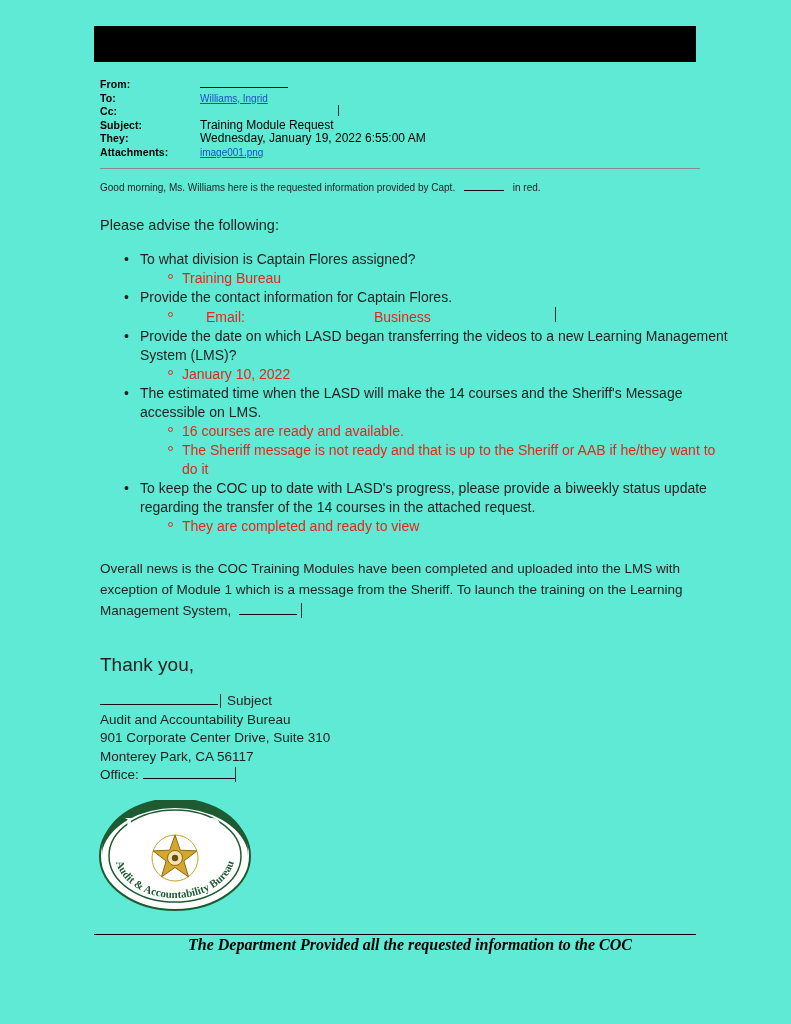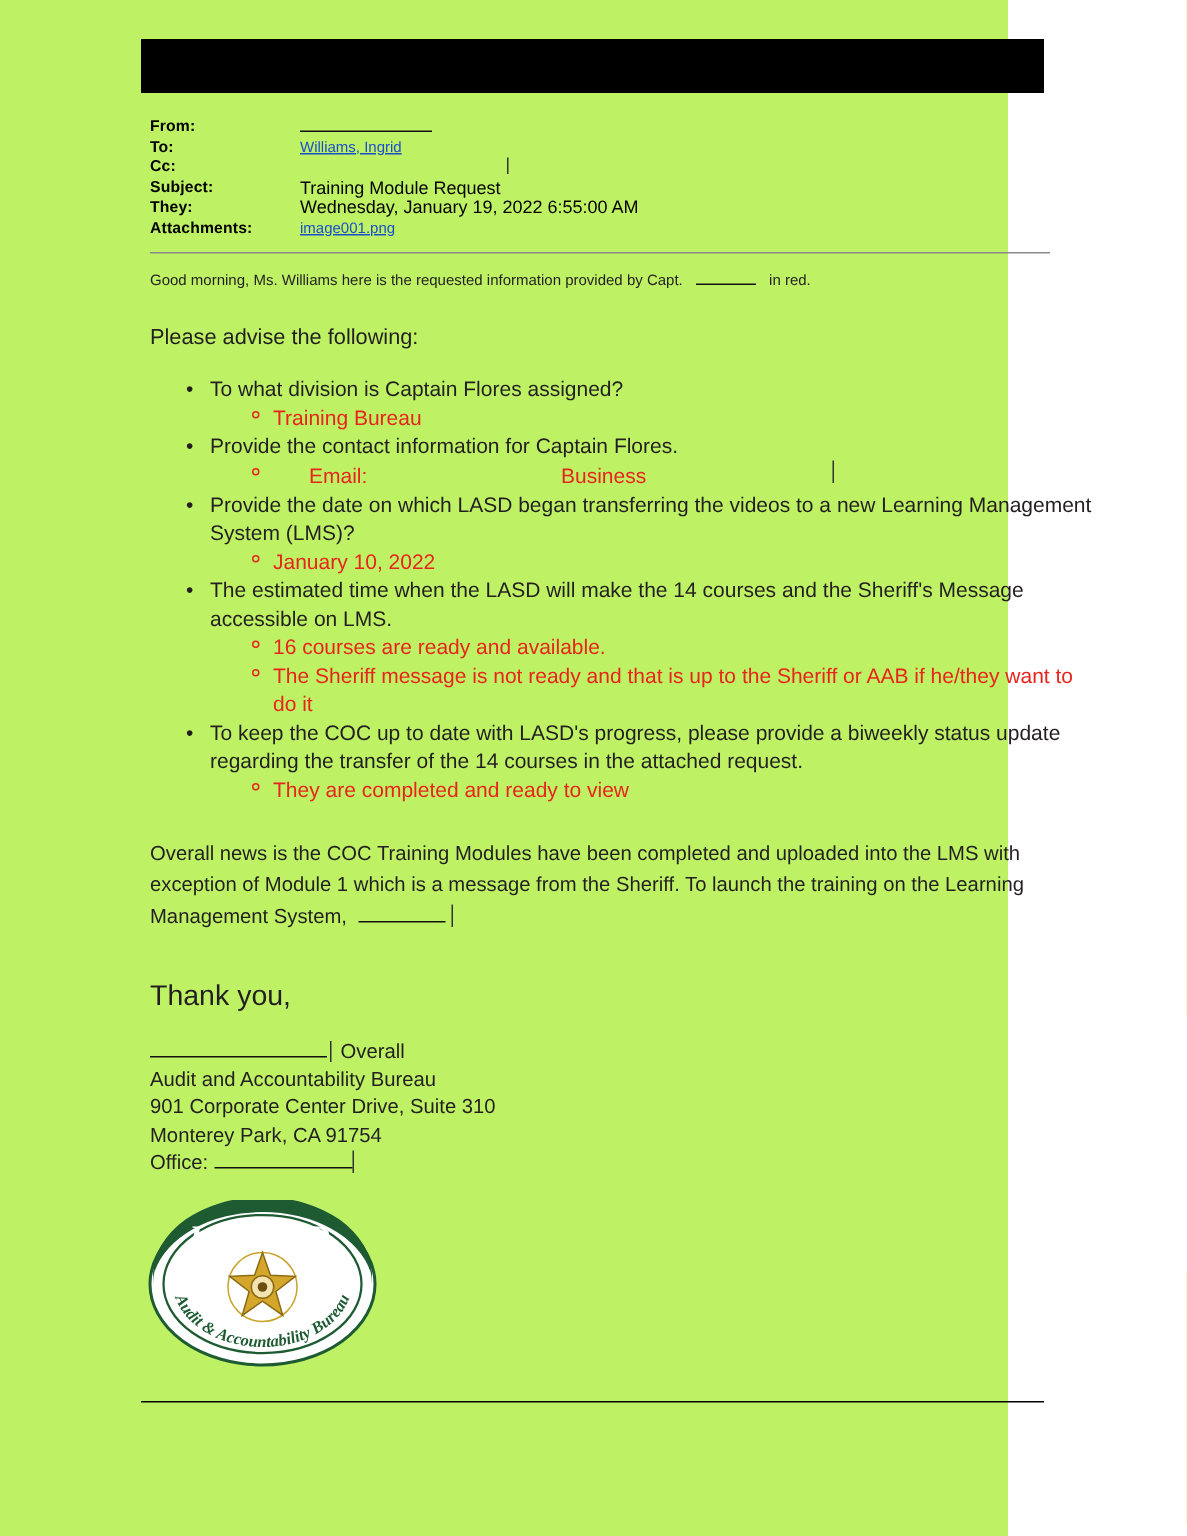--- a/index.html
+++ b/index.html
@@ -11,23 +11,23 @@
     width: 791px;
     height: 1024px;
     position: relative;
     font-family: "Liberation Sans", sans-serif;
     color: #000000;
     overflow: hidden;
   }
   .page {
     position: absolute;
     left: 0; top: 0;
-    width: 672px;
+    width: 791px;
     height: 1024px;
-    background: #bef264;
+    background: #5eead4;
   }
 
   
   .top-bar {
     position: absolute;
     left: 94px;
     top: 26px;
     width: 602px;
     height: 36px;
     background: #000000;
@@ -202,21 +202,20 @@
     vertical-align: -3px;
   }
 
   
   .seal {
     position: absolute;
     left: 98px;
     top: 800px;
     width: 154px;
     height: 112px;
-    font-style: italic;
   }
 
   
   .footer-rule {
     position: absolute;
     left: 94px;
     top: 934px;
     width: 602px;
     border-top: 1px solid #000;
   }
@@ -352,25 +351,25 @@
   <div class="body-text" id="overall">
     <span>Overall news is the COC Training Modules have been completed and uploaded into the LMS with exception of Module 1 which is a message from the Sheriff. To launch the training on the Learning Management System,</span>
     <span style="display:inline-block;width:58px;border-bottom:1px solid #111;height:12px;margin-left:4px;"></span>
     <span style="display:inline-block;border-left:1px solid #333;height:15px;vertical-align:-3px;"></span>
   </div>
 
   <div class="body-text" id="thanks">Thank you,</div>
 
   <div class="sig">
     <div>
-      <span class="sig-line"></span><span class="sig-vline"></span><span>Overall</span>
+      <span class="sig-line"></span><span class="sig-vline"></span><span>Subject</span>
     </div>
     <div>Audit and Accountability Bureau</div>
     <div>901 Corporate Center Drive, Suite 310</div>
-    <div>Monterey Park, CA  91754</div>
+    <div>Monterey Park, CA  56117</div>
     <div>
       <span>Office:</span><span class="office-redact"></span><span class="office-redact-v"></span>
     </div>
   </div>
 
   <div class="seal">
     <svg width="154" height="112" viewBox="0 0 154 112" xmlns="http://www.w3.org/2000/svg">
       <ellipse cx="77" cy="56" rx="75" ry="54" fill="#ffffff" stroke="#1e5b32" stroke-width="2"></ellipse>
       <path d="M2 56 A75 54 0 0 1 152 56 L152 56 A75 54 0 0 1 2 56 Z" fill="none"></path>
 
@@ -388,14 +387,15 @@
       <g transform="translate(77,58)">
         <circle r="23" fill="#ffffff" stroke="#c9a227" stroke-width="1"></circle>
         <polygon points="0,-23 5.3,-7.8 21.9,-7.1 8.9,3.0 13.5,18.9 0,9.5 -13.5,18.9 -8.9,3.0 -21.9,-7.1 -5.3,-7.8" fill="#d4a72c" stroke="#8a6a12" stroke-width="1"></polygon>
         <circle r="7.5" fill="#f2e3b0" stroke="#8a6a12" stroke-width="1"></circle>
         <circle r="3.2" fill="#6b4f12"></circle>
       </g>
     </svg>
   </div>
 
   <div class="footer-rule"></div>
+  <div class="footer-text">The Department Provided all the requested information to the COC</div>
 
 </div>
 
 </body></html>

